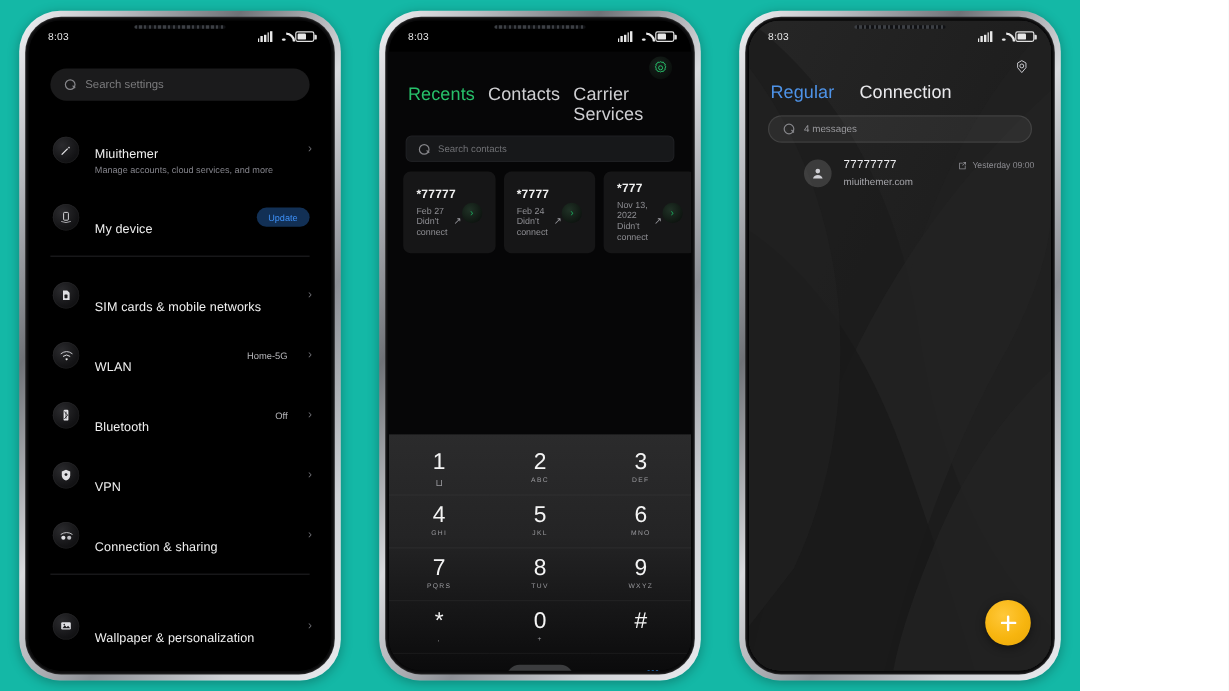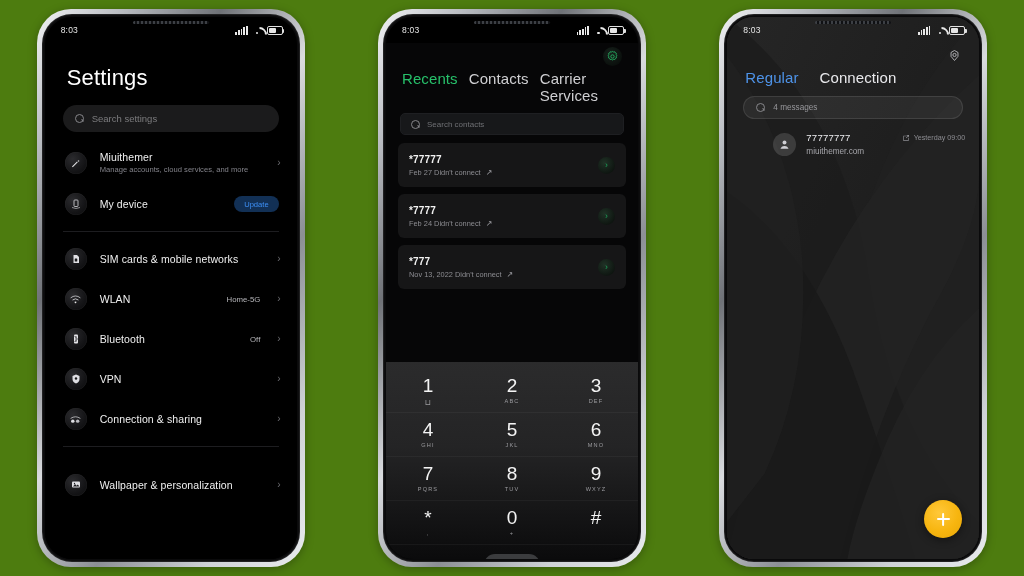--- a/index.html
+++ b/index.html
@@ -4,22 +4,22 @@
 <style>
   * { box-sizing: border-box; margin: 0; padding: 0; }
   html, body {
     width: 1024px; height: 576px;
     background: #ffffff;
     font-family: "Liberation Sans", sans-serif;
     overflow: hidden;
   }
   .stage {
     position: relative;
-    width: 1024px; height: 576px;
-    background: #4d7c0f;
+    width: 900px; height: 576px;
+    background: #14b8a6;
     display: flex;
     justify-content: space-around;
     align-items: center;
   }
 
   
   .phone {
     position: relative;
     width: 268px; height: 558px;
     border-radius: 34px;
@@ -113,21 +113,21 @@
   }
   .s-ico {
     width: 22px; height: 22px; flex:none;
     border-radius:50%;
     background: radial-gradient(circle at 35% 32%, #2b2b2e 0%, #141416 62%, #0b0b0c 100%);
     display:flex; align-items:center; justify-content:center;
     color:#d9d9dc; font-size:10px;
     box-shadow: inset 0 0 1px rgba(255,255,255,.18);
   }
   .s-ico svg { display:block; }
-  .s-text { flex:1; min-width:0; }
+  .s-text { flex:1; min-width:0;margin-top:20px; }
   .s-label { color:#f0f0f0; font-size:10.5px; letter-spacing:.1px; }
   .s-sub { color:#83838a; font-size:7.6px; line-height:1.32; margin-top:2px; }
   .s-value { color:#b6b6ba; font-size:7.8px; margin-right:4px; }
   .chev { color:#6b6b70; font-size:10px; line-height:1; flex:none; }
   .badge-update {
     background:#123055; color:#3d8ff5;
     font-size:7.6px; padding:3.5px 10px; border-radius:11px;
     margin-right:2px;
   }
   .divider { height:1px; background:#1d1d20; margin: 7px 18px; }
@@ -147,21 +147,21 @@
   .tab { font-size:15px; color:#cfcfd2; letter-spacing:.1px; }
   .tab.active { color:#27c06a; }
   .dial-search {
     margin: 9px 14px 0 14px;
     height:22px; border-radius:5px;
     background:#17181a;
     display:flex;align-items:center;gap:7px;padding:0 10px;
     border:1px solid #1e1f22;
   }
   .dial-search .ph { color:#6f7074; font-size:8px; }
-  .calls { padding: 8px 12px 0 12px; display:flex; flex-direction:column; gap:7px; }
+  .calls { padding: 8px 12px 0 12px; display:flex; gap:7px; }
   .call-card {
     background:#161617; border-radius:6px;
     padding: 9px 11px;
     display:flex; align-items:center;
     min-height:44px;
   }
   .call-main { flex:1; min-width:0; }
   .call-num { color:#f2f2f2; font-size:10px; font-weight:600; letter-spacing:.2px; }
   .call-meta { color:#8d8d92; font-size:7.4px; margin-top:3px; display:flex; align-items:center; gap:5px;}
   .call-arrow { color:#9a9aa0; font-size:8px; }
@@ -265,21 +265,20 @@
                 <i></i>
               </span>
             <span class="wifi"></span>
             <span class="batt">
                 <span></span>
               </span>
           </span>
         </div>
 
         <div class="settings-screen">
-          <div class="settings-title">Settings</div>
 
           <div class="search-pill">
             <span class="mag"></span>
             <span class="ph">Search settings</span>
           </div>
 
           <div class="s-list">
 
             <div class="s-row">
               <span class="s-ico">

